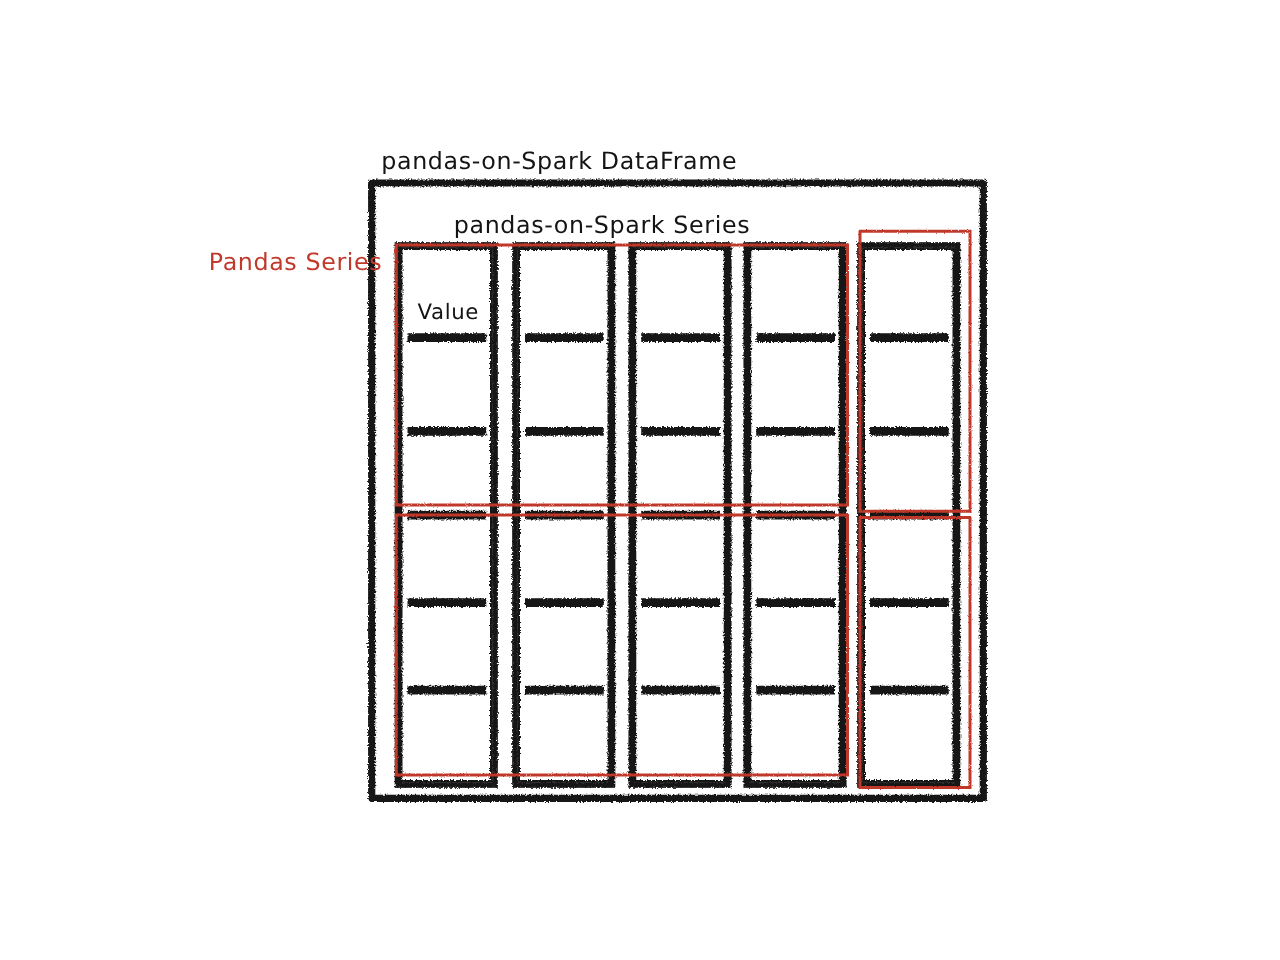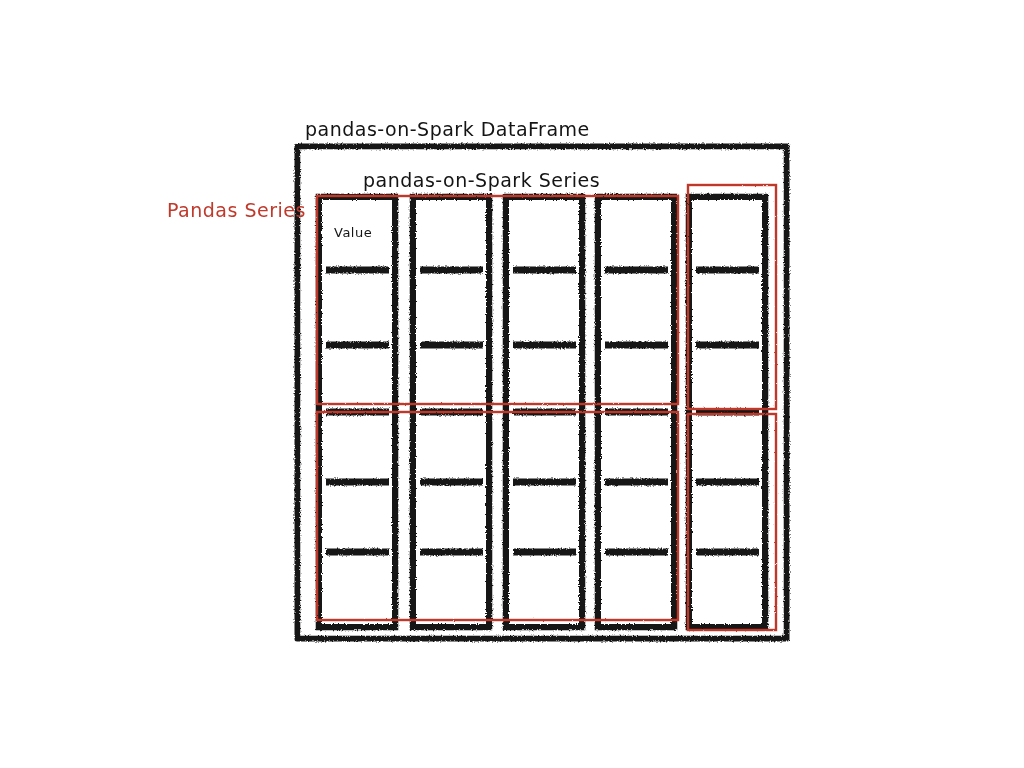--- a/index.html
+++ b/index.html
@@ -30,21 +30,22 @@
   .label-dark {
     color: #141414;
     font-size: 19px;
   }
   .label-red {
     color: #c0392b;
     font-size: 19px;
   }
   .label-value {
     color: #141414;
-    font-size: 13px;
+    font-size: 17px;
+    margin-top: 15px;
   }
 
   #title-dataframe { left: 305px; top: 118px; }
   #title-series    { left: 318px; top: 169px; margin-left: 45px; }
   #title-pandas    { left: 167px; top: 199px; }
   #label-value     { left: 334px; top: 225px; }
 
   
   .sketch {
     position: absolute;

